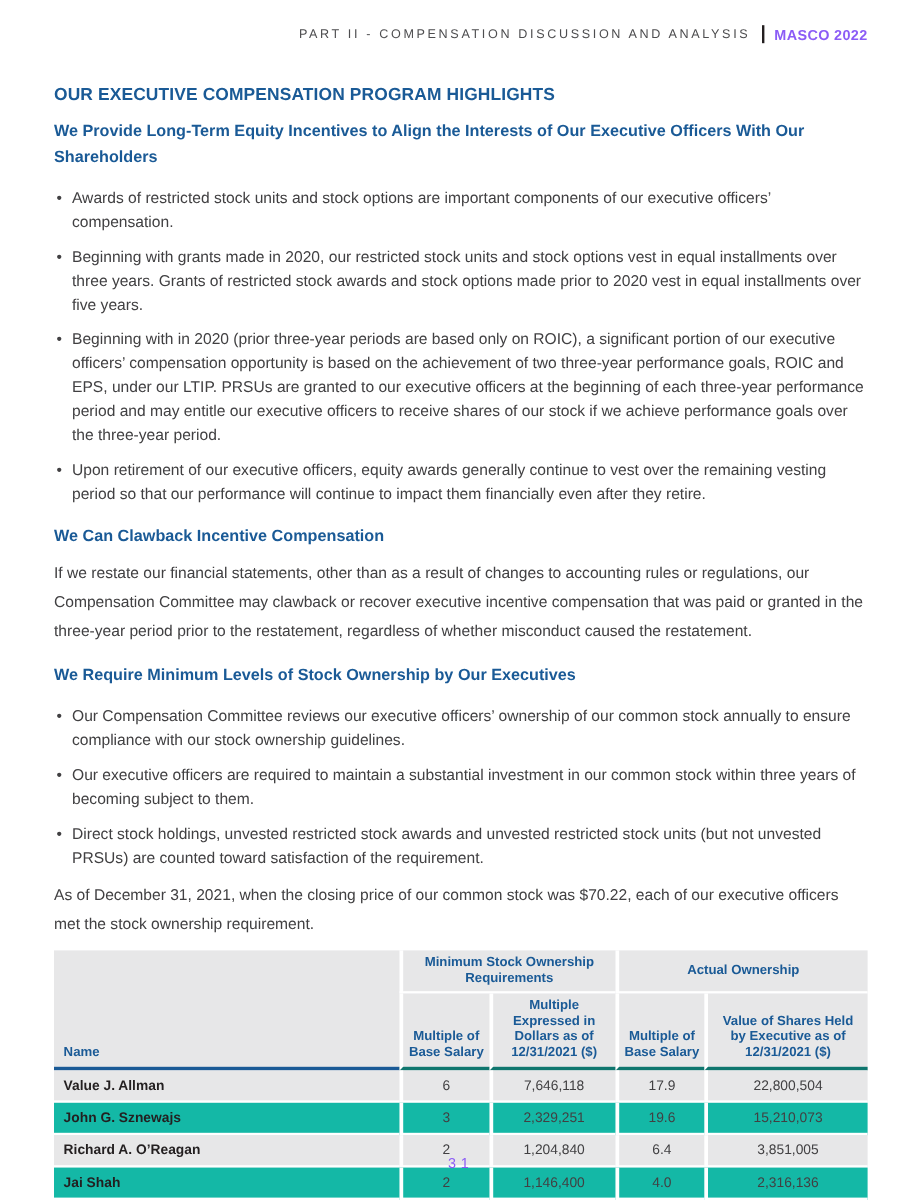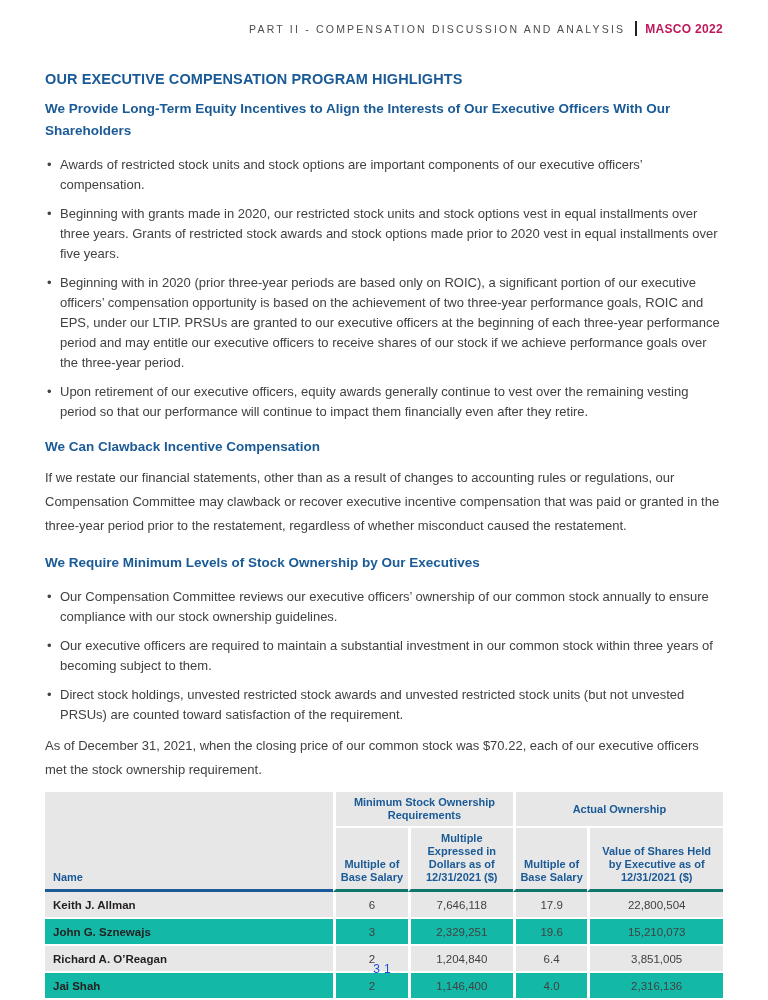--- a/index.html
+++ b/index.html
@@ -19,21 +19,21 @@
     white-space: nowrap;
   }
   .page-header .section {
     font-size: 10.5px; letter-spacing: 2.2px; color: #4d4d4f;
   }
   .page-header .divider {
     display: inline-block; width: 2px; height: 15px;
     background: #231f20; margin: 0 8px 0 10px;
   }
   .page-header .brand {
-    font-size: 12px; font-weight: bold; color: #be185d; letter-spacing: 0.3px;
+    font-size: 12px; font-weight: bold; color: #8b5cf6; letter-spacing: 0.3px;
   }
 
   
   .content { position: absolute; left: 45px; right: 45px; top: 71px; }
 
   h1 {
     color: #1a5a96; font-size: 14.5px; font-weight: bold;
     letter-spacing: 0.1px; margin: 0 0 11px 0;
   }
   h2 {
@@ -88,21 +88,21 @@
     padding: 7px 8px 6px 8px; border-bottom: 2px solid #ffffff;
     background: #14b8a6;
   }
   .own-table tr.striped td { background: #e7e7e8; }
   .own-table td.name { font-weight: bold; color: #231f20; }
   .own-table td.num { text-align: center; }
 
   
   .page-footer {
     position: absolute; bottom: 24px; left: 0; right: 0;
-    text-align: center; font-size: 12px; letter-spacing: 4px; color: #1d4ed8;
+    text-align: center; font-size: 12px; letter-spacing: 4px; color: #8b5cf6;
   }
 </style>
 </head>
 <body>
 
 <div class="page-header">
   <span class="section">PART II - COMPENSATION DISCUSSION AND ANALYSIS</span>
   <span class="divider"></span>
   <span class="brand">MASCO 2022</span>
 </div>
@@ -147,21 +147,21 @@
       </tr>
       <tr>
         <th class="sub gap">Multiple of Base Salary</th>
         <th class="sub gap">Multiple Expressed in Dollars as of 12/31/2021 ($)</th>
         <th class="sub gap">Multiple of Base Salary</th>
         <th class="sub gap">Value of Shares Held by Executive as of 12/31/2021 ($)</th>
       </tr>
     </thead>
     <tbody>
       <tr class="striped">
-        <td class="name">Keith J. Allman</td>
+        <td class="name">Value J. Allman</td>
         <td class="num gap">6</td>
         <td class="num gap">7,646,118</td>
         <td class="num gap">17.9</td>
         <td class="num gap">22,800,504</td>
       </tr>
       <tr>
         <td class="name">John G. Sznewajs</td>
         <td class="num gap">3</td>
         <td class="num gap">2,329,251</td>
         <td class="num gap">19.6</td>

